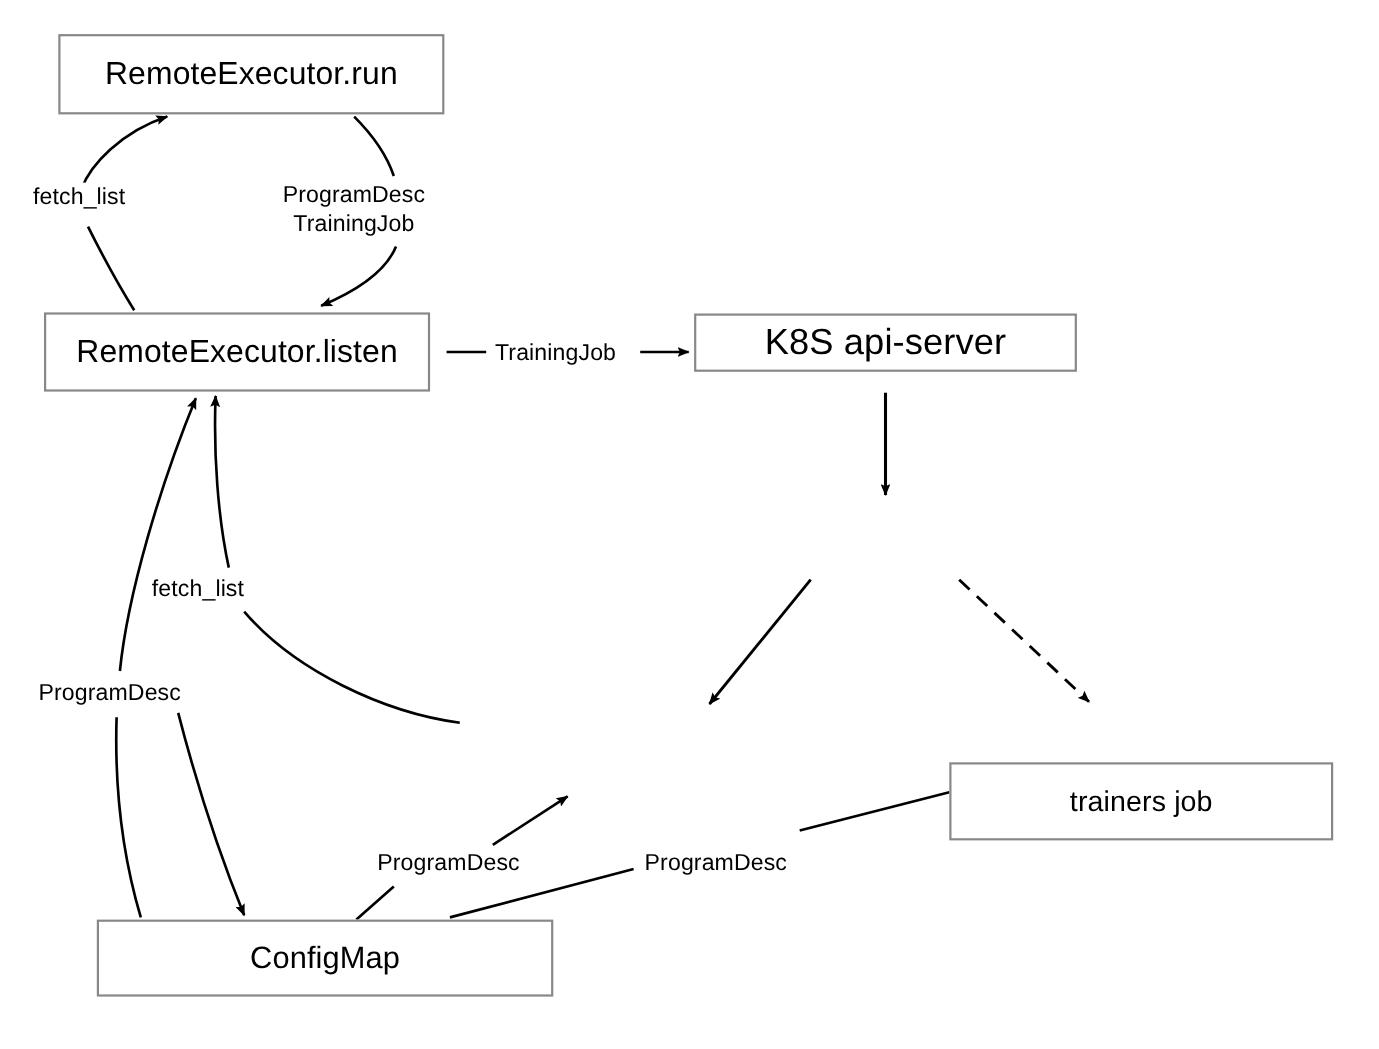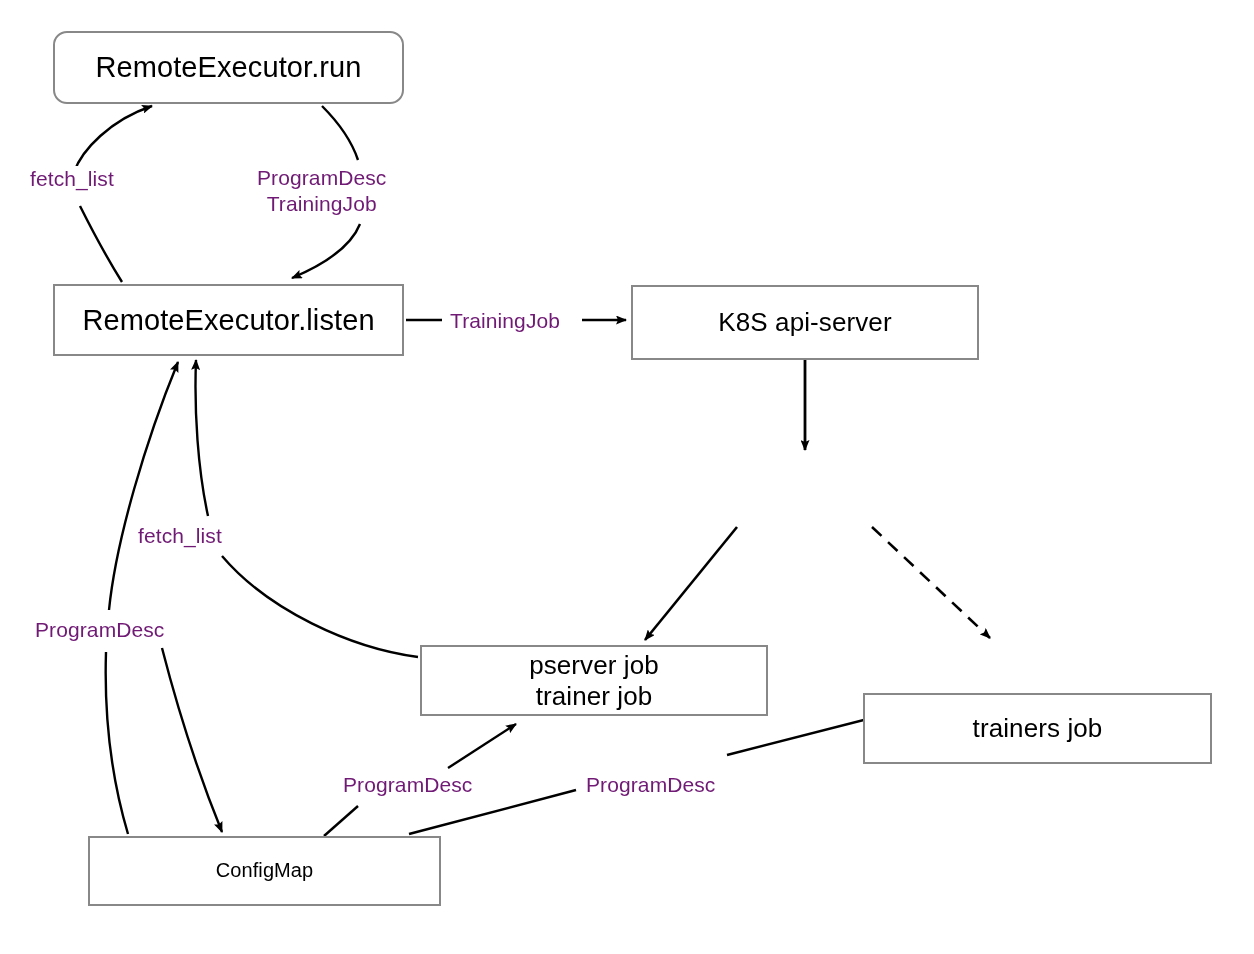--- a/index.html
+++ b/index.html
@@ -29,21 +29,21 @@
     align-items: center;
     justify-content: center;
     text-align: center;
     color: #000000;
     line-height: 1.18;
     white-space: pre-line;
     letter-spacing: 0.1px;
   }
   .edge-label {
     position: absolute;
-    color: #701a75;
+    color: #000000;
     font-size: 21px;
     line-height: 1.22;
     white-space: pre-line;
     text-align: center;
     background: #ffffff;
     padding: 0 3px;
     letter-spacing: 0.1px;
   }
   .svg-layer {
     position: absolute;
@@ -108,33 +108,31 @@
       <path d="M 324,836 L 358,806" fill="none" stroke="#000" stroke-width="2.4"></path>
       <path d="M 448,768 L 516,724" fill="none" stroke="#000" stroke-width="2.4" marker-end="url(#arrowhead)"></path>
     </g>
 
     <g>
       <path d="M 409,834 L 576,790" fill="none" stroke="#000" stroke-width="2.4"></path>
       <path d="M 727,755 L 895,712" fill="none" stroke="#000" stroke-width="2.4" marker-end="url(#arrowhead)"></path>
     </g>
   </svg>
 
-  <div class="node" style="left:53px; top:31px; width:351px; height:73px; font-size:29px;border-radius:14px;">RemoteExecutor.run</div>
+  <div class="node" style="left:53px; top:31px; width:351px; height:73px; font-size:29px;">RemoteExecutor.run</div>
 
-  <div class="node" style="left:53px; top:284px; width:351px; height:72px; font-size:29px;">RemoteExecutor.listen</div>
+  <div class="node" style="left:40px; top:284px; width:351px; height:72px; font-size:29px;">RemoteExecutor.listen</div>
 
-  <div class="node" style="left:631px; top:285px; width:348px; height:75px; font-size:26px;">K8S api-server</div>
+  <div class="node" style="left:631px; top:285px; width:348px; height:53px; font-size:33px;">K8S api-server</div>
 
 
-  <div class="node" style="left:420px; top:645px; width:348px; height:71px; font-size:26px;">pserver job
-trainer job</div>
 
   <div class="node" style="left:863px; top:645px; width:349px; height:71px; font-size:26px;margin-top:48px;">trainers job</div>
 
-  <div class="node" style="left:88px; top:836px; width:353px; height:70px; font-size:20px;">ConfigMap</div>
+  <div class="node" style="left:88px; top:836px; width:415px; height:70px; font-size:28px;">ConfigMap</div>
 
   <div class="edge-label" style="left:27px; top:166px;">fetch_list</div>
 
   <div class="edge-label" style="left:254px; top:165px;">ProgramDesc
 TrainingJob</div>
 
   <div class="edge-label" style="left:447px; top:308px;">TrainingJob</div>
 
   <div class="edge-label" style="left:135px; top:523px;">fetch_list</div>
 

